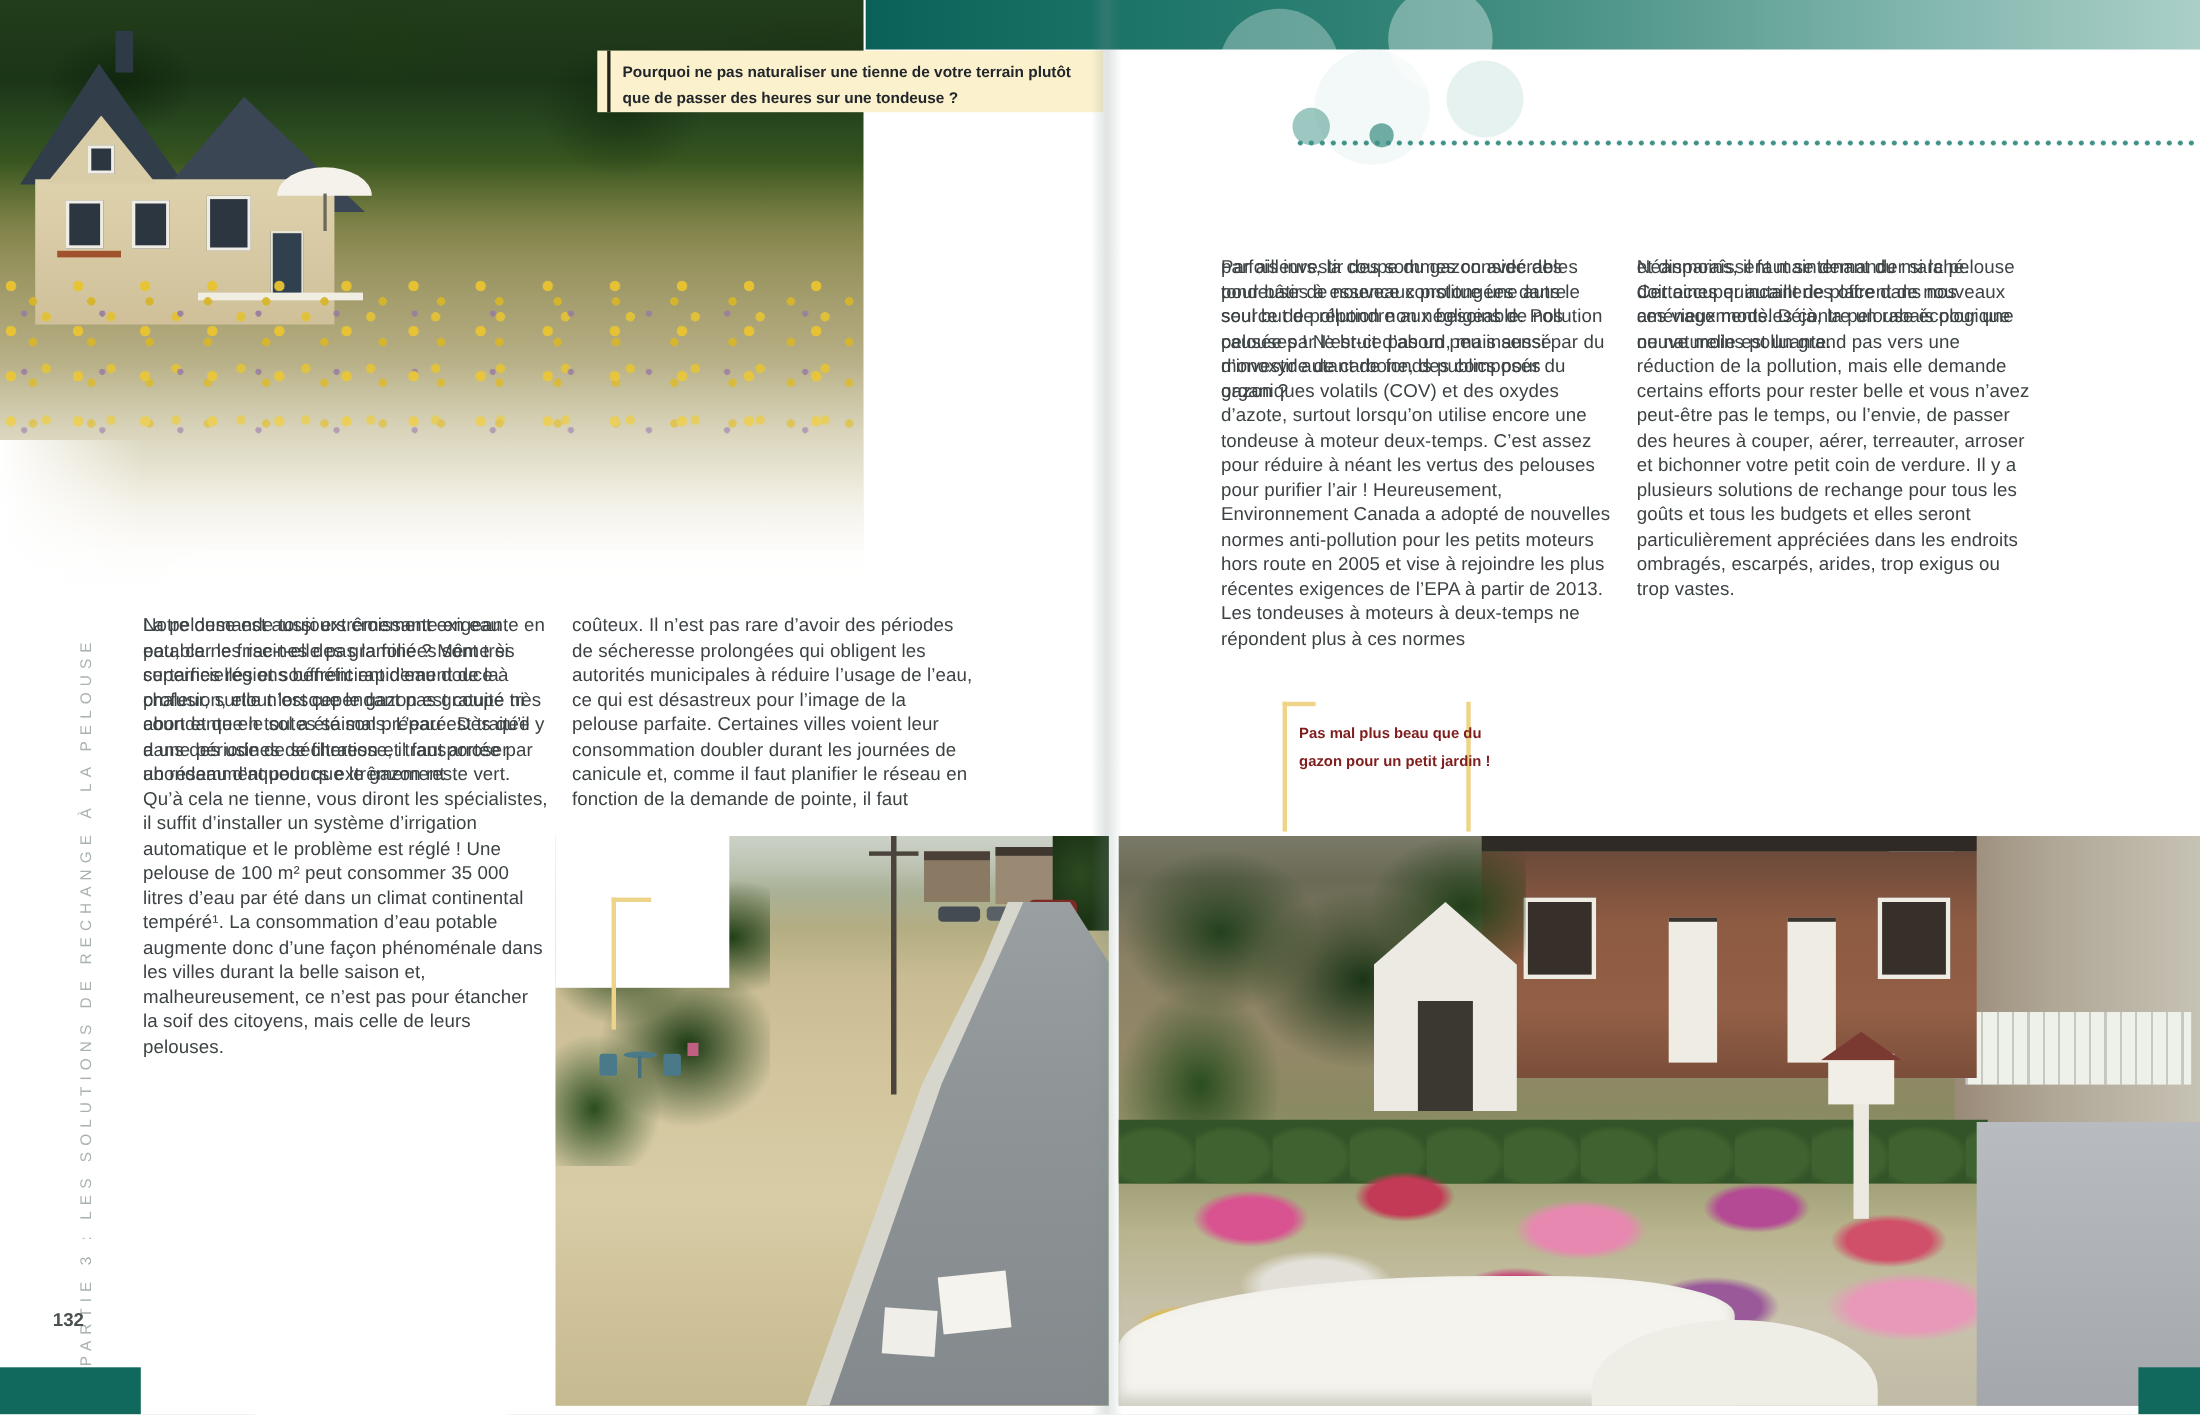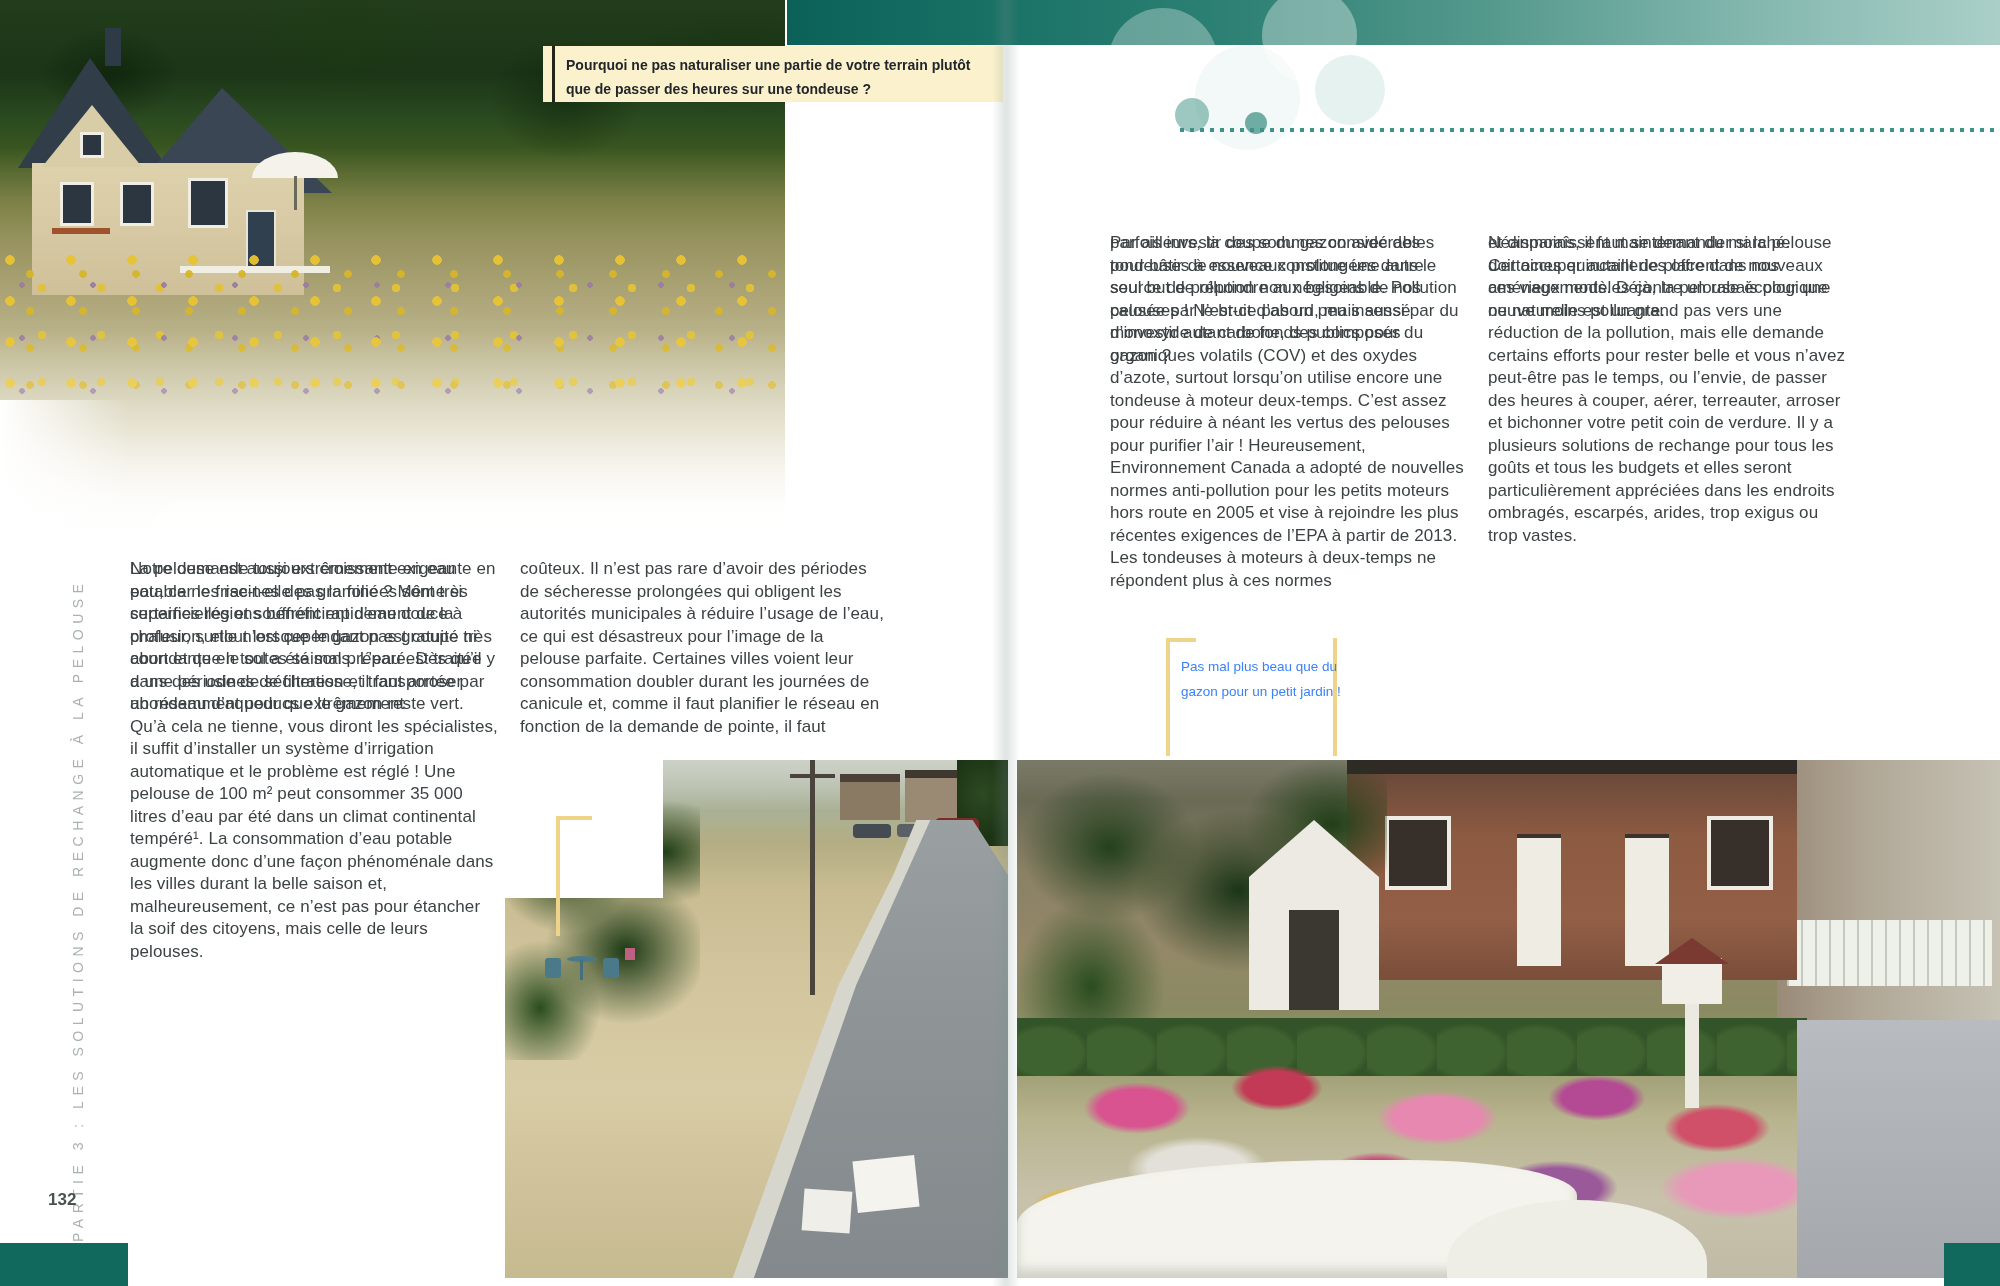--- a/index.html
+++ b/index.html
@@ -15,21 +15,21 @@
   .col-r1{left:1110px;top:232px;width:360px;}
   .col-r2{left:1488px;top:232px;width:362px;}
 
   
   .qbox{left:543px;top:46px;width:460px;height:56px;background:#fbf2cd;}
   .qbox-rule{left:552px;top:46px;width:3px;height:56px;background:#23231a;}
   .qbox-text{left:566px;top:53px;width:420px;font-size:14px;font-weight:bold;
              line-height:24px;color:#22262b;}
 
   
-  .caption{font-size:13.5px;font-weight:normal;line-height:25px;color:#3b82f6;}
+  .caption{font-size:13.5px;font-weight:bold;line-height:25px;color:#7f1d1d;}
   .cap-left-text{left:573px;top:841px;width:236px;}
   .cap-right-text{left:1181px;top:654px;width:176px;}
   .bk{background:#eed488;}
 
   
   .sidebar-v{left:70px;top:570px;width:26px;height:672px;
              writing-mode:vertical-rl;transform:rotate(180deg);
              font-size:14px;letter-spacing:5.5px;color:#a9b2b0;white-space:nowrap;}
   .folio{left:48px;top:1190px;width:46px;font-size:17px;font-weight:bold;color:#4a524f;}
 
@@ -180,21 +180,21 @@
     <div class="umbrella"></div>
     <div class="umb-pole"></div>
     <div class="meadow"></div>
     <div class="house-fade"></div>
     <div class="house-fade-l"></div>
   </div>
   <div class="text-panel"></div>
 
   <div class="qbox"></div>
   <div class="qbox-rule"></div>
-  <div class="qbox-text">Pourquoi ne pas naturaliser une partie de votre terrain plutôt que de passer des heures sur une tondeuse ?</div>
+  <div class="qbox-text">Pourquoi ne pas naturaliser une tienne de votre terrain plutôt que de passer des heures sur une tondeuse ?</div>
 
   <div class="sidebar-v">PARTIE 3 : LES SOLUTIONS DE RECHANGE À LA PELOUSE</div>
   <div class="folio">132</div>
 
   <div class="col col-l1">
     <p>La pelouse est aussi extrêmement exigeante en eau, car les racines des graminées sont très superficielles et souffrent rapidement de la chaleur, surtout lorsque le gazon est coupé très court et que le sol a été mal préparé. Dès qu’il y a une période de sécheresse, il faut arroser abondamment pour que le gazon reste vert. Qu’à cela ne tienne, vous diront les spécialistes, il suffit d’installer un système d’irrigation automatique et le problème est réglé ! Une pelouse de 100 m² peut consommer 35 000 litres d’eau par été dans un climat continental tempéré¹. La consommation d’eau potable augmente donc d’une façon phénoménale dans les villes durant la belle saison et, malheureusement, ce n’est pas pour étancher la soif des citoyens, mais celle de leurs pelouses.</p>
     <p>Notre demande toujours croissante en eau potable ne frise-t-elle pas la folie ? Même si certaines régions bénéficient d’eau douce à profusion, elle n’est cependant pas gratuite ni abondante en toutes saisons. L’eau est traitée dans des usines de filtration et transportée par un réseau d’aqueducs extrêmement</p>
   </div>
   <div class="col col-l2">
     <p>coûteux. Il n’est pas rare d’avoir des périodes de sécheresse prolongées qui obligent les autorités municipales à réduire l’usage de l’eau, ce qui est désastreux pour l’image de la pelouse parfaite. Certaines villes voient leur consommation doubler durant les journées de canicule et, comme il faut planifier le réseau en fonction de la demande de pointe, il faut</p>

